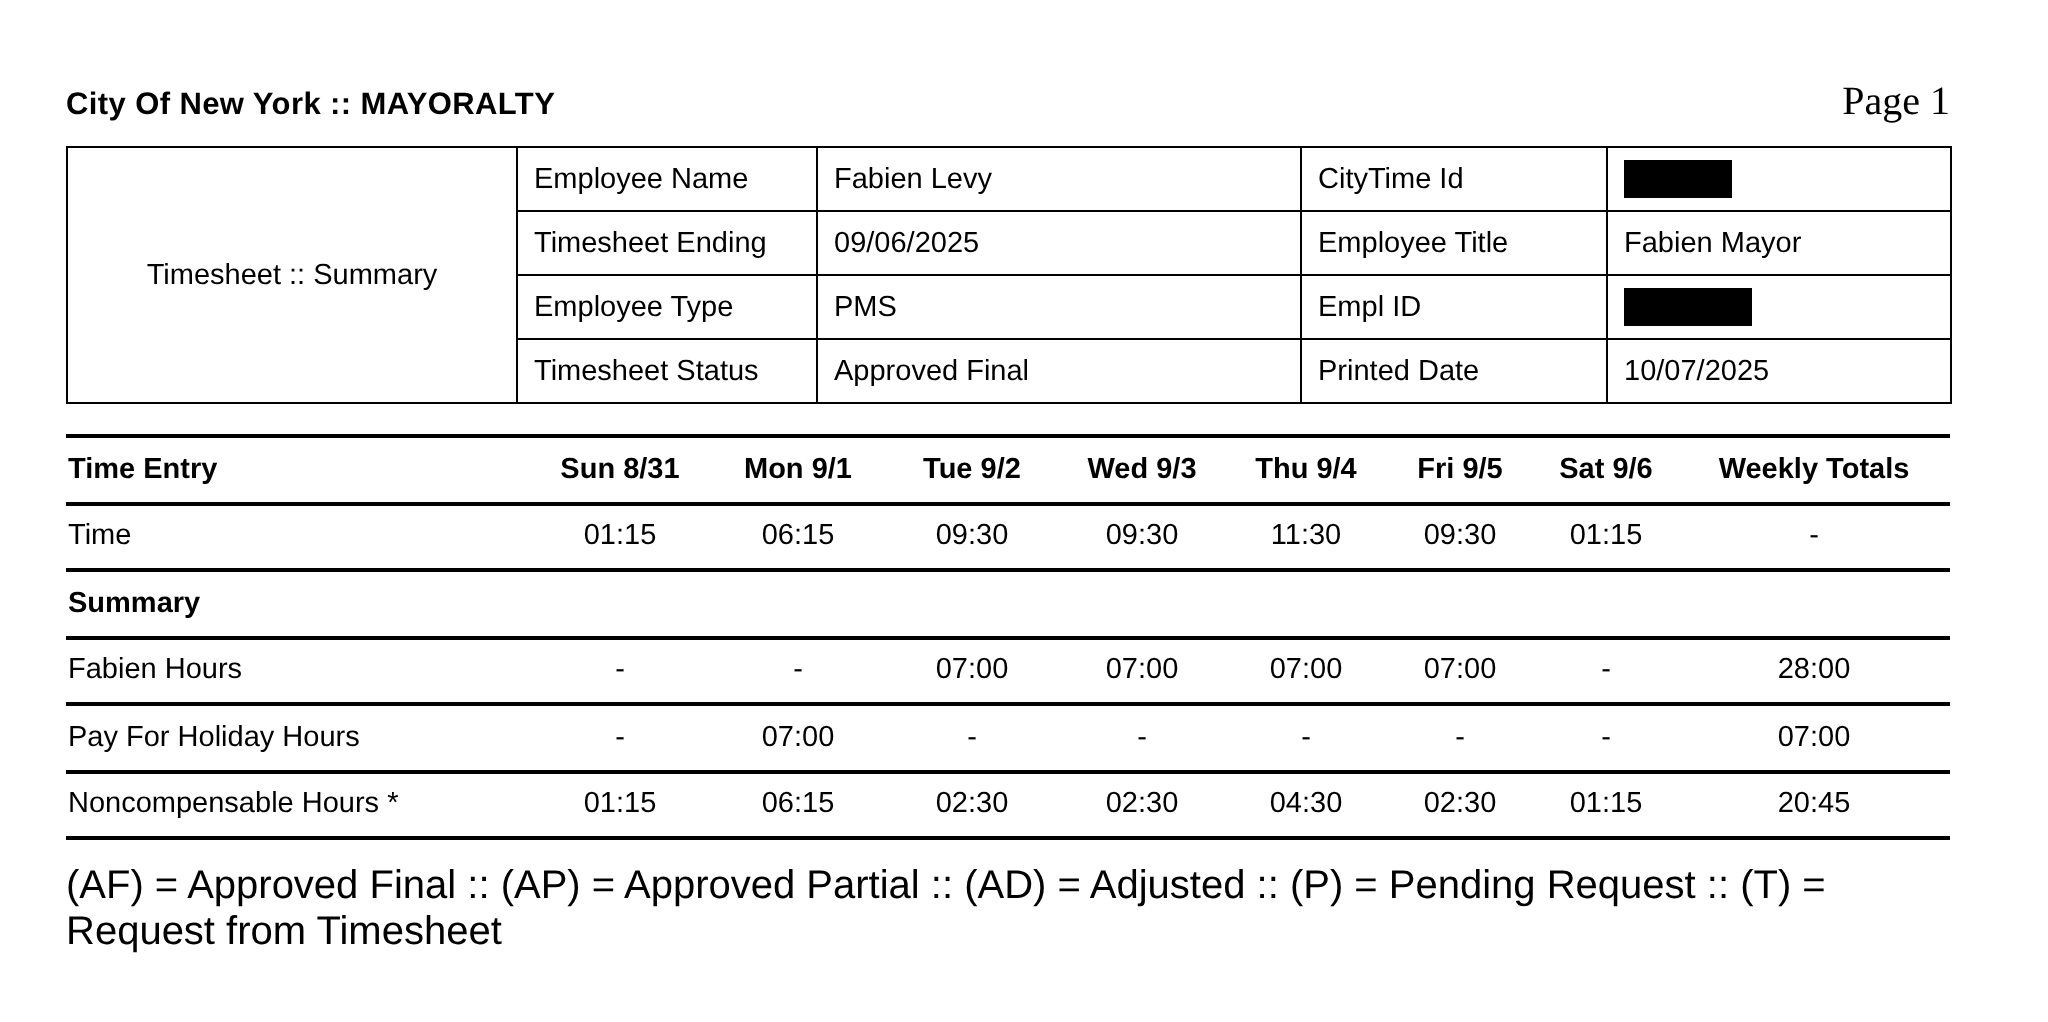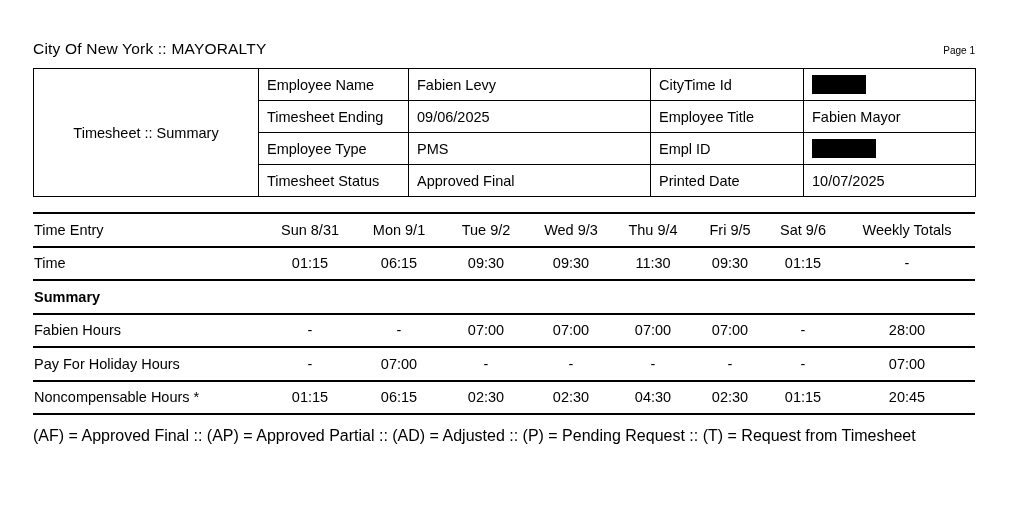--- a/index.html
+++ b/index.html
@@ -8,42 +8,42 @@
     font-family: "Liberation Sans", sans-serif;
     color: #000;
     -webkit-font-smoothing: antialiased;
   }
   .page { padding: 40px 49px 0 33px; }
 
   .header-row {
     display: flex; justify-content: space-between; align-items: baseline;
     margin-bottom: 10px;
   }
-  .doc-title { font-size: 15.5px; font-weight: normal; letter-spacing: 0.2px; }
-  .page-num { font-size: 10px; }
+  .doc-title { font-size: 15.5px; font-weight: bold; letter-spacing: 0.2px; }
+  .page-num { font-size: 20px; font-family: Liberation Serif, serif; }
 
   table { border-collapse: collapse; table-layout: fixed; width: 942px; }
   td, th { font-size: 14.5px; font-weight: normal; overflow: hidden; white-space: nowrap; }
 
   
   .summary-table td { border: 1.5px solid #000; height: 31px; padding: 0 4px 0 8px; vertical-align: middle; margin-left: 36px; }
   .summary-table .section-cell { text-align: center; font-weight: normal; padding: 0; }
   .redact { display: inline-block; background: #000; height: 19px; vertical-align: middle; }
   .redact.r-citytime { width: 54px; }
   .redact.r-empl { width: 64px; }
 
   
   .time-table { margin-top: 15px; border-top: 2px solid #000; }
   .time-table tr { border-bottom: 2px solid #000; }
   .time-table th, .time-table td { height: 31.5px; text-align: center; vertical-align: middle; padding: 0; }
   .time-table .l { text-align: left; padding-left: 1px; }
-  .time-table thead th { font-weight: normal; }
+  .time-table thead th { font-weight: bold; }
   .bold { font-weight: bold; }
 
-  .footer-legend { margin-top: 12px; font-size: 16px; }
+  .footer-legend { margin-top: 12px; font-size: 20px; }
 </style>
 </head>
 <body>
 
 <div class="page">
 
   <div class="header-row">
     <div class="doc-title">City Of New York :: MAYORALTY</div>
     <div class="page-num">Page 1</div>
   </div>

